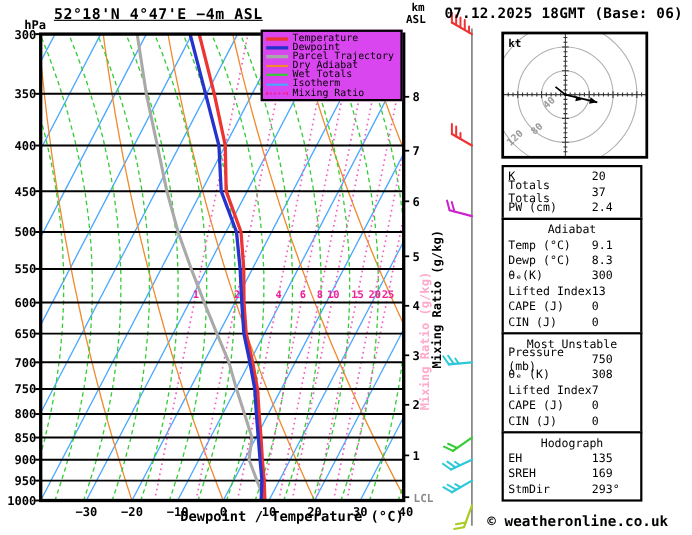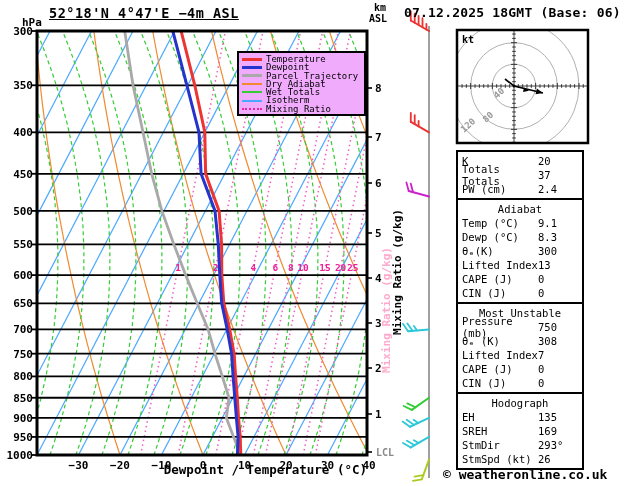--- a/index.html
+++ b/index.html
@@ -7,22 +7,22 @@
          font-family:"DejaVu Sans Mono",monospace;color:#000;}
   .stage svg{position:absolute;left:0;top:0;z-index:1;}
   .t{position:absolute;white-space:pre;z-index:2;}
   .hpa{left:22px;top:4px;font:bold 11px "DejaVu Sans Mono",monospace;margin-top:12px;}
   .title{left:49px;top:5px;font:bold 13.5px "DejaVu Sans Mono",monospace;letter-spacing:.5px;text-decoration:underline;}
   .km1{left:374px;top:2px;font:bold 10px "DejaVu Sans Mono",monospace;}
   .km2{left:369px;top:13px;font:bold 10px "DejaVu Sans Mono",monospace;}
   .date{left:404px;top:5px;font:bold 13px "DejaVu Sans Mono",monospace;letter-spacing:.2px;}
   .xlabel{left:37px;top:462px;width:330px;text-align:right;font:bold 12.5px "DejaVu Sans Mono",monospace;}
   .footer{left:443px;top:467px;font:bold 13px "DejaVu Sans Mono",monospace;}
-  .legend{position:absolute;left:237px;top:27px;width:129px;z-index:3;background:#f0abfc;
-          border:2px solid #000;padding:2px 0 1px 3px;box-sizing:border-box;margin-top:24px;}
+  .legend{position:absolute;left:237px;top:27px;width:129px;z-index:3;background:#d946ef;
+          border:2px solid #000;padding:2px 0 1px 3px;box-sizing:border-box;}
   .legend-row{display:flex;align-items:center;height:8.3px;}
   .legend-row .sample{width:20px;flex:none;margin-right:4px;}
   .legend-row .ltext{font:9px "DejaVu Sans Mono",monospace;line-height:8.3px;}
   .stats{position:absolute;left:456px;top:152px;width:128px;z-index:3;}
   .stats-section{border:2px solid #000;margin-top:-2px;background:#fff;padding:2px 4px;box-sizing:border-box;}
   .stats-title{text-align:center;font:10.5px "DejaVu Sans Mono",monospace;height:14px;line-height:14px;}
   .stats-row{display:flex;height:14px;align-items:center;font:10.5px "DejaVu Sans Mono",monospace;}
   .stats-row .lbl{flex:1;}
   .stats-row .val{width:40px;flex:none;}
 </style>
@@ -433,21 +433,17 @@
           <span class="val">135</span>
         </div>
         <div class="stats-row">
           <span class="lbl">SREH</span>
           <span class="val">169</span>
         </div>
         <div class="stats-row">
           <span class="lbl">StmDir</span>
           <span class="val">293°</span>
         </div>
-        <div class="stats-row">
-          <span class="lbl">StmSpd (kt)</span>
-          <span class="val">26</span>
-        </div>
       </div>
     </div>
 
   <span class="t footer">© weatheronline.co.uk</span>
 </div>
 
 </body></html>

